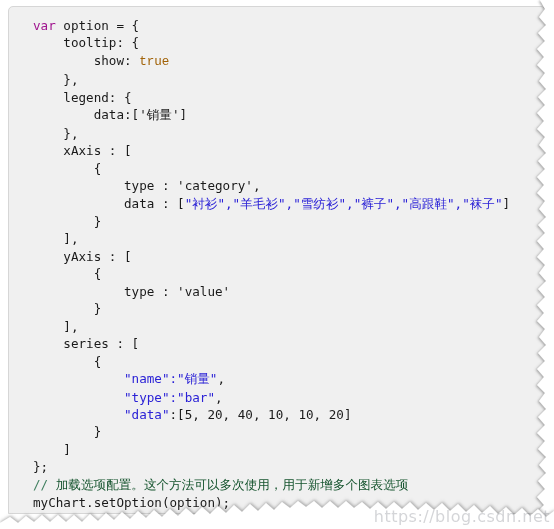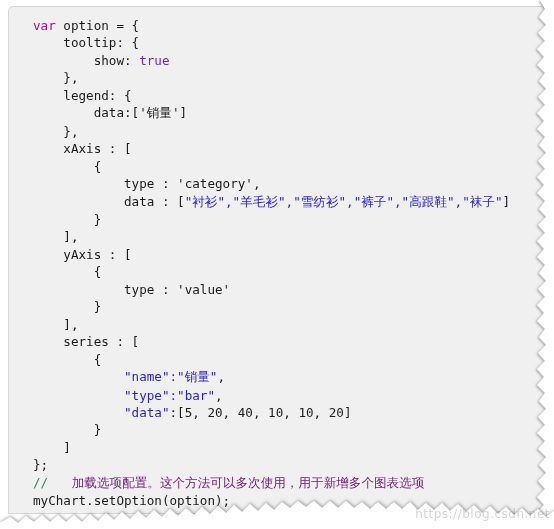--- a/index.html
+++ b/index.html
@@ -44,27 +44,27 @@
     letter-spacing: 0px;
   }
 
   .code-line {
     white-space: pre;
     min-height: 17.45px;
   }
 
   
   .tok-kw      { color: #a0158f; }
-  .tok-bool    { color: #6d28d9; }
+  .tok-bool    { color: #a16207; font-family: Liberation Mono, monospace; }
   .tok-plain   { color: #1a1a1a; }
   .tok-str     { color: #1a1a1a; }
   .tok-dstr    { color: #2b22d6; }
   .tok-comment { color: #3f7f5f; }
   .tok-cjk     { font-family: Liberation Serif, serif; }
-  .tok-comment.tok-cjk { color: #701a75; margin-left: 16px; }
+  .tok-comment.tok-cjk { color: #14532d; }
 
   
   #torn-right {
     position: absolute;
     top: 0;
     right: -1px;
     width: 30px;
     height: 529px;
     pointer-events: none;
   }
@@ -78,21 +78,21 @@
   }
 
   
   #watermark {
     position: absolute;
     left: 300px;
     bottom: 2px;
     width: 250px;
     height: 20px;
     font-family: "DejaVu Sans", "Liberation Sans", sans-serif;
-    font-size: 12px;
+    font-size: 16px;
     color: rgba(120,125,135,0.32);
     letter-spacing: 0.5px;
     white-space: nowrap;
     overflow: hidden;
     text-align: right;
     pointer-events: none;
   }
 </style>
 </head>
 <body>

